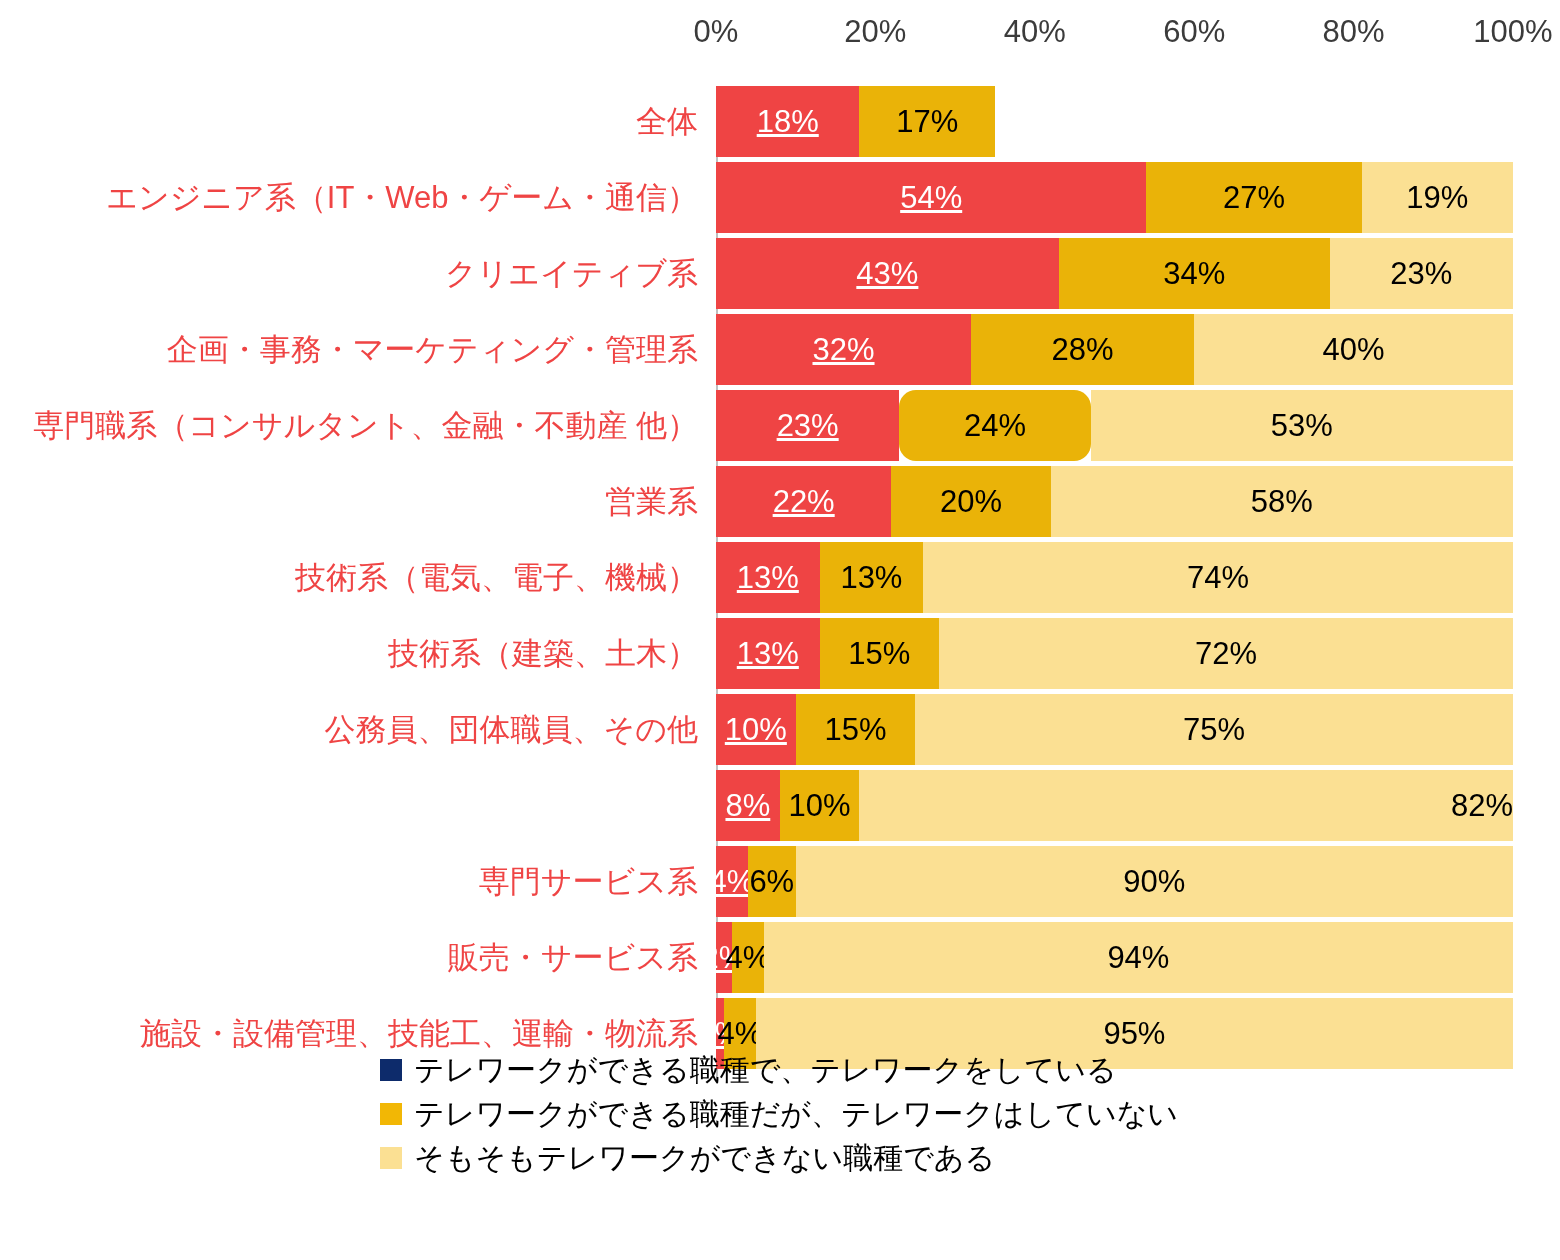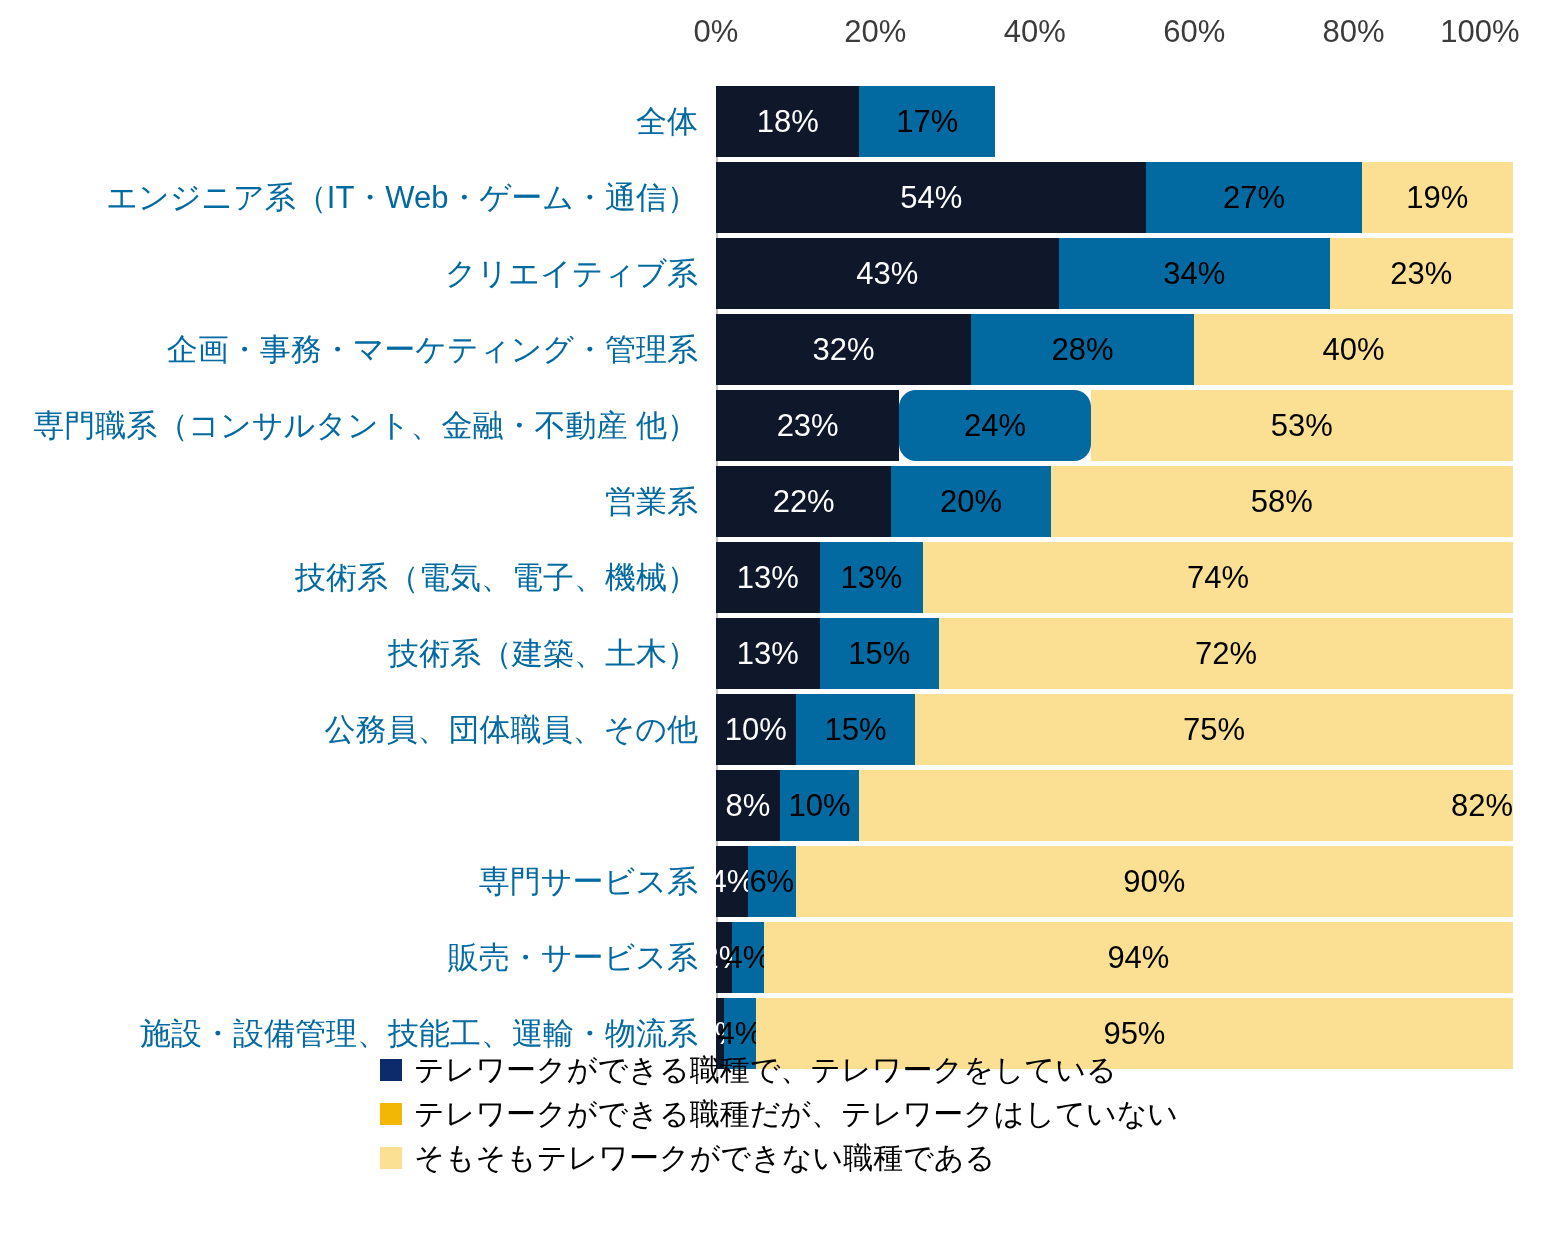--- a/index.html
+++ b/index.html
@@ -61,42 +61,42 @@
   }
   .row-label {
     position: absolute;
     right: 100%;
     top: 0;
     height: 71px;
     line-height: 71px;
     padding-right: 18px;
     font-size: 31px;
     white-space: nowrap;
-    color: #0369a1;
+    color: #ef4444;
   }
   .bar-track {
     position: absolute;
     left: 0;
     top: 0;
     height: 71px;
     width: 100%;
     display: flex;
   }
   .seg {
     height: 71px;
     display: flex;
     align-items: center;
     justify-content: center;
     font-size: 31px;
     box-sizing: border-box;
     overflow: visible;
     white-space: nowrap;
   }
-  .seg.s0 { background: #0f172a; color: #ffffff; }
-  .seg.s1 { background: #0369a1; color: #000000; }
+  .seg.s0 { background: #ef4444; color: #ffffff; text-decoration: underline; }
+  .seg.s1 { background: #eab308; color: #000000; }
   .seg.s2 { background: #fbe093; color: #000000; }
 
   
   .legend {
     position: absolute;
     left: 380px;
     top: 1048px;
     width: 1000px;
   }
   .legend-item {
@@ -120,21 +120,21 @@
 <body>
 
 <div id="chart-root">
 
   <div class="axis-labels">
       <div class="axis-tick" style="left: 716px;">0%</div>
       <div class="axis-tick" style="left: 875.4px;">20%</div>
       <div class="axis-tick" style="left: 1034.8px;">40%</div>
       <div class="axis-tick" style="left: 1194.2px;">60%</div>
       <div class="axis-tick" style="left: 1353.6px;">80%</div>
-      <div class="axis-tick" style="left: 1480px;">100%</div>
+      <div class="axis-tick" style="left: 1513px;">100%</div>
     </div>
 
   <div class="axis-line"></div>
 
   <div class="plot">
       <div class="row">
         <div class="row-label">全体</div>
         <div class="bar-track">
           <div class="seg s0" style="width: 18%;">
             <span>18%</span>

